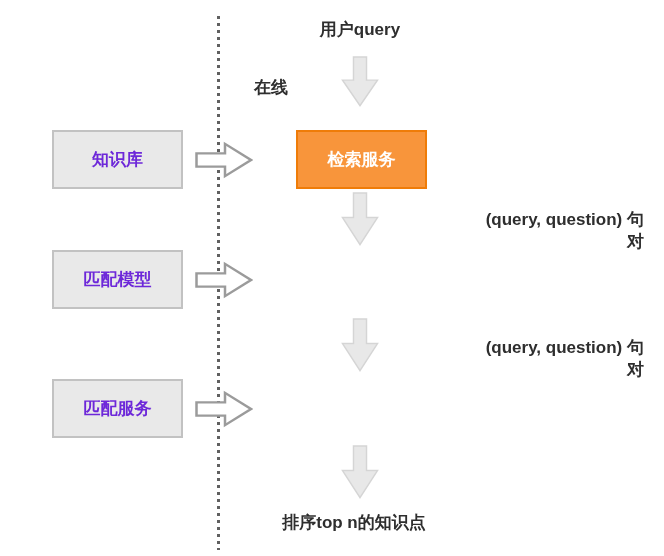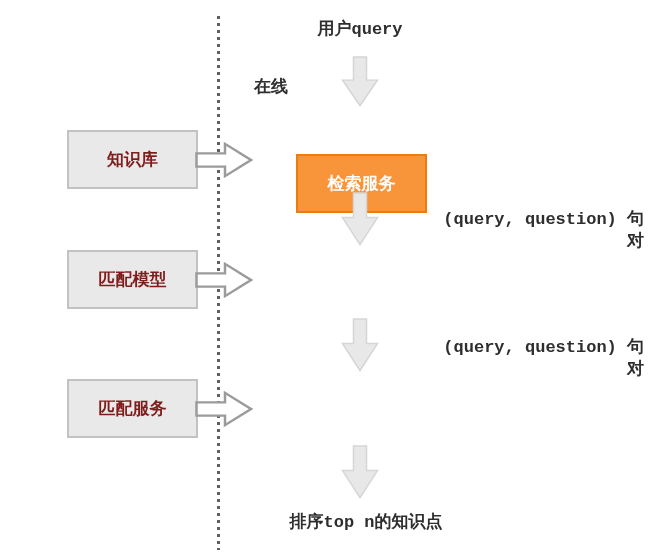--- a/index.html
+++ b/index.html
@@ -1,54 +1,54 @@
 <!DOCTYPE html>
 <html style="--service-box-fill: #F8953B; --service-box-border: #EF7C08; --model-box-fill: #E9E9E9; --model-box-border: #C2C2C2; --arrow-fill: #E8E8E8; --arrow-border: #D5D5D5; --hollow-arrow-border: #9B9B9B; --divider: #606060; --text: #2E2E2E;"><head>
 <meta charset="utf-8">
 <style>
   html,body { margin:0; padding:0; background:#fff; }
   .canvas {
     position:relative; width:664px; height:556px; background:#ffffff;
-    font-family:Liberation Mono, monospace;
+    font-family:Liberation Sans, sans-serif;
     color:var(--text,#2e2e2e); overflow:hidden;
   }
   .abs { position:absolute; }
 
   
   .divider {
     left:217px; top:16px; width:3px; height:534px;
     background:repeating-linear-gradient(to bottom, var(--divider,#606060) 0 3px, transparent 3px 7px);
   }
 
   
   .lbl { font-weight:bold; font-size:17px; line-height:1.2; text-align:center; white-space:nowrap; }
   .top-label    { left:280px; top:20px;  width:160px; }
   .offline-lbl  { left:70px;  top:73px;  width:80px; }
   .online-lbl   { left:235px; top:78px;  width:72px; }
-  .bottom-label { left:256px; top:513px; width:220px; }
+  .bottom-label { left:244px; top:513px; width:220px; }
   .pair-label { font-weight:bold; font-size:17px; line-height:22px; text-align:right;
                 left:388px; width:256px; }
   .pair-1 { top:209px; }
   .pair-2 { top:337px; }
 
   
   .box {
     box-sizing:border-box; width:131px; height:59px;
     display:flex; align-items:center; justify-content:center;
     font-weight:bold; font-size:17px;
   }
   .model-box {
     background:var(--model-box-fill,#e9e9e9);
     border:2px solid var(--model-box-border,#c2c2c2);
-    color:#7f1d1d; left:67px;
+    color:#6d28d9; left:52px;
   }
   .service-box {
     background:var(--service-box-fill,#f8953b);
     border:2px solid var(--service-box-border,#ef7c08);
-    color:#ffffff; left:296px;margin-top:24px;
+    color:#ffffff; left:296px;
   }
   .row1 { top:130px; } .row2 { top:250px; } .row3 { top:379px; }
 
   
   .right-arrow { left:195px; width:58px; height:38px; }
   .ra1 { top:141px; } .ra2 { top:261px; } .ra3 { top:390px; }
   .right-arrow path { fill:#ffffff; stroke:var(--hollow-arrow-border,#9b9b9b); stroke-width:2.5; }
 
   .down-arrow { left:340px; width:40px; height:55px; }
   .da-top { top:56px; height:52px; }

